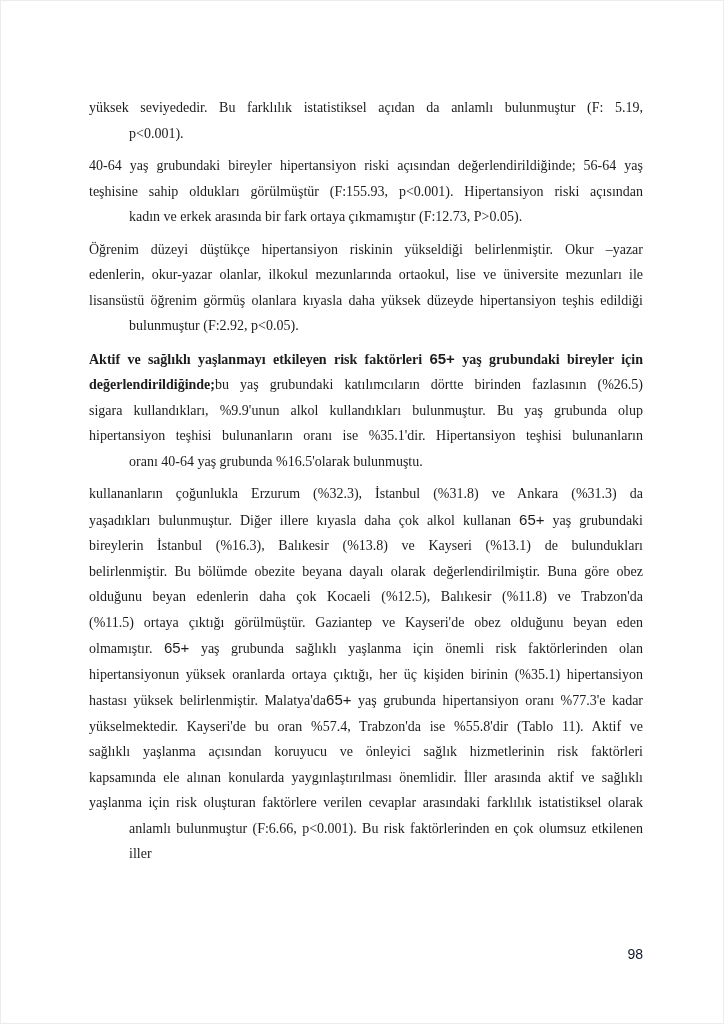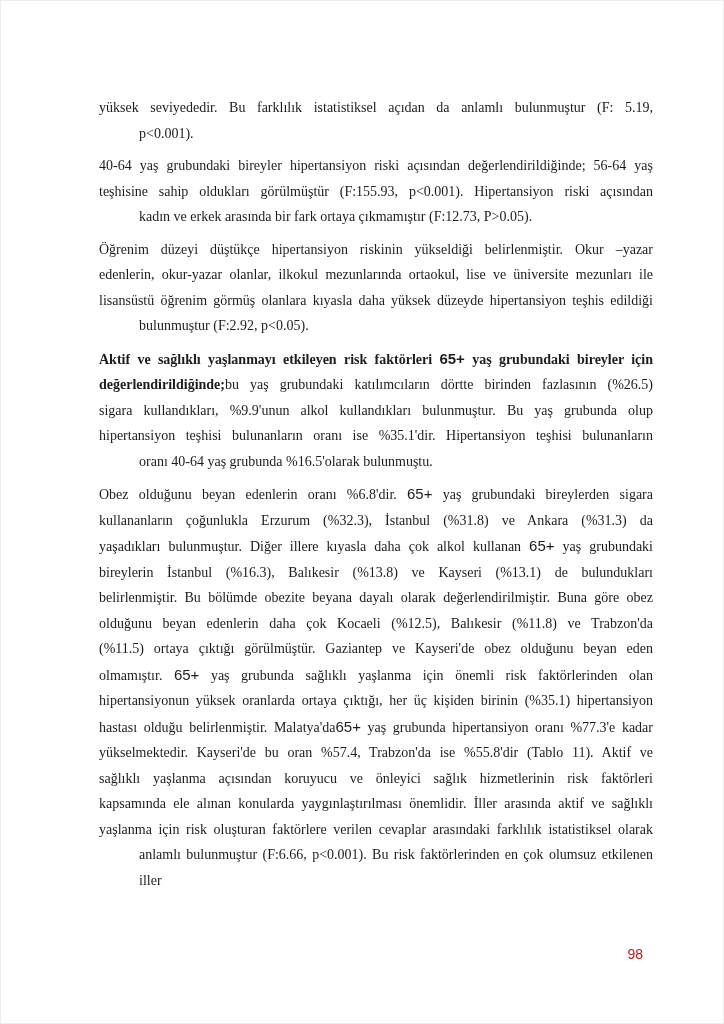--- a/index.html
+++ b/index.html
@@ -13,21 +13,21 @@
     height: 1024px;
     background: #ffffff;
     box-sizing: border-box;
     border: 1px solid #ececec;
     font-family: "Liberation Serif", serif;
     color: #1c1c1c;
     overflow: hidden;
   }
   .content {
     position: absolute;
-    left: 98px;
+    left: 88px;
     top: 94px;
     width: 554px;
   }
   .paragraph {
     margin: 0 0 7px 0;
   }
   .line {
     font-size: 14px;
     line-height: 25.5px;
     text-align: justify;
@@ -45,21 +45,21 @@
     font-family: "Liberation Sans", sans-serif;
     font-size: 15px;
   }
   .page-number {
     position: absolute;
     top: 944px;
     right: 80px;
     font-family: "Liberation Sans", sans-serif;
     font-size: 14px;
     line-height: 18px;
-    color: #b91c1c;
+    color: #0f172a;
   }
 </style>
 </head>
 <body>
 
 <div class="page">
   <div class="content">
       <div class="paragraph">
         <div class="line"><span>yüksek seviyededir. Bu farklılık istatistiksel açıdan da anlamlı bulunmuştur (F: 5.19,</span></div>
         <div class="line last"><span>p&lt;0.001).</span></div>
@@ -76,30 +76,29 @@
         <div class="line last"><span>bulunmuştur (F:2.92, p&lt;0.05).</span></div>
       </div>
       <div class="paragraph">
         <div class="line"><span class="seg-bold">Aktif ve sağlıklı yaşlanmayı etkileyen risk faktörleri </span><span class="seg-bold seg-sans">65+</span><span class="seg-bold"> yaş grubundaki bireyler için</span></div>
         <div class="line"><span class="seg-bold">değerlendirildiğinde;</span><span>bu yaş grubundaki katılımcıların dörtte birinden fazlasının (%26.5)</span></div>
         <div class="line"><span>sigara kullandıkları, %9.9'unun alkol kullandıkları bulunmuştur. Bu yaş grubunda olup</span></div>
         <div class="line"><span>hipertansiyon teşhisi bulunanların oranı ise %35.1'dir. Hipertansiyon teşhisi bulunanların</span></div>
         <div class="line last"><span>oranı 40-64 yaş grubunda %16.5'olarak bulunmuştu.</span></div>
       </div>
       <div class="paragraph">
-        <div class="line"><span>Obez olduğunu beyan edenlerin oranı %6.8'dir. </span><span class="seg-sans">65+</span><span> yaş grubundaki bireylerden sigara</span></div>
         <div class="line"><span>kullananların çoğunlukla Erzurum (%32.3), İstanbul (%31.8) ve Ankara (%31.3) da</span></div>
         <div class="line"><span>yaşadıkları bulunmuştur. Diğer illere kıyasla daha çok alkol kullanan </span><span class="seg-sans">65+</span><span> yaş grubundaki</span></div>
         <div class="line"><span>bireylerin İstanbul (%16.3), Balıkesir (%13.8) ve Kayseri (%13.1) de bulundukları</span></div>
         <div class="line"><span>belirlenmiştir. Bu bölümde obezite beyana dayalı olarak değerlendirilmiştir. Buna göre obez</span></div>
         <div class="line"><span>olduğunu beyan edenlerin daha çok Kocaeli (%12.5), Balıkesir (%11.8) ve Trabzon'da</span></div>
         <div class="line"><span>(%11.5) ortaya çıktığı görülmüştür. Gaziantep ve Kayseri'de obez olduğunu beyan eden</span></div>
         <div class="line"><span>olmamıştır. </span><span class="seg-sans">65+</span><span> yaş grubunda sağlıklı yaşlanma için önemli risk faktörlerinden olan</span></div>
         <div class="line"><span>hipertansiyonun yüksek oranlarda ortaya çıktığı, her üç kişiden birinin (%35.1) hipertansiyon</span></div>
-        <div class="line"><span>hastası olduğu belirlenmiştir. Malatya'da</span><span class="seg-sans">65+</span><span> yaş grubunda hipertansiyon oranı %77.3'e kadar</span></div>
+        <div class="line"><span>hastası yüksek belirlenmiştir. Malatya'da</span><span class="seg-sans">65+</span><span> yaş grubunda hipertansiyon oranı %77.3'e kadar</span></div>
         <div class="line"><span>yükselmektedir. Kayseri'de bu oran %57.4, Trabzon'da ise %55.8'dir (Tablo 11). Aktif ve</span></div>
         <div class="line"><span>sağlıklı yaşlanma açısından koruyucu ve önleyici sağlık hizmetlerinin risk faktörleri</span></div>
         <div class="line"><span>kapsamında ele alınan konularda yaygınlaştırılması önemlidir. İller arasında aktif ve sağlıklı</span></div>
         <div class="line"><span>yaşlanma için risk oluşturan faktörlere verilen cevaplar arasındaki farklılık istatistiksel olarak</span></div>
         <div class="line last"><span>anlamlı bulunmuştur (F:6.66, p&lt;0.001). Bu risk faktörlerinden en çok olumsuz etkilenen iller</span></div>
       </div>
     </div>
   <div class="page-number">98</div>
 </div>
 

